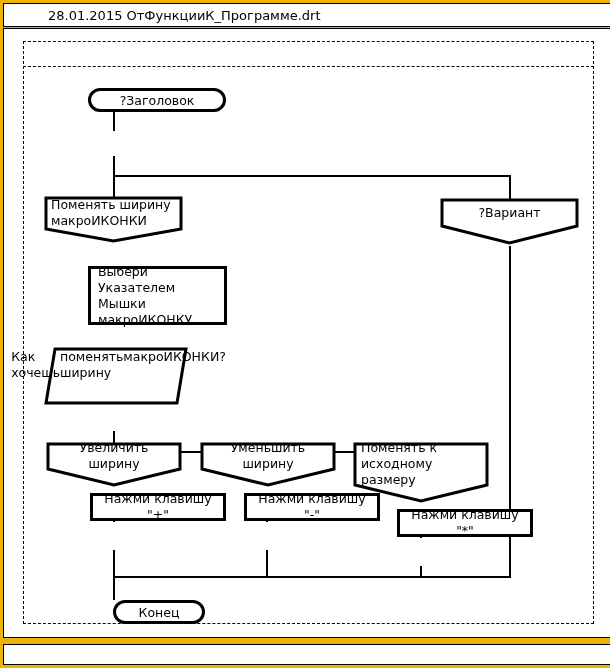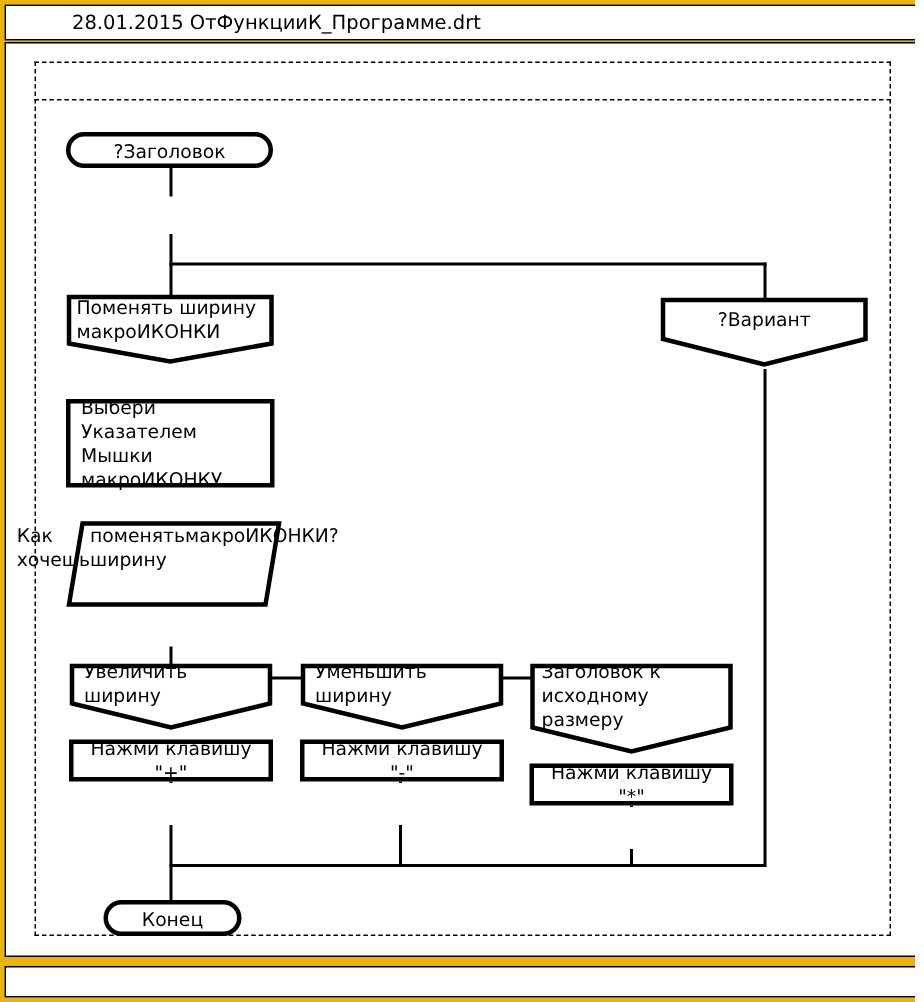--- a/index.html
+++ b/index.html
@@ -44,21 +44,21 @@
   .statusbar{
     position:absolute;left:3px;top:644px;width:610px;height:21px;
     border:1px solid #000;background:#fff;box-sizing:border-box;
   }
 
   
   .vline{position:absolute;width:0;border-left:2px solid #000;}
   .hline{position:absolute;height:0;border-top:2px solid #000;}
 
   
-  .node{position:absolute;box-sizing:border-box;}
+  .node{position:absolute;box-sizing:border-box;margin-left:44px;}
 
   .terminator{
     border:3px solid #000;border-radius:13px;background:#fff;
     display:flex;align-items:center;justify-content:center;
     font-size:12.5px;line-height:15px;text-align:center;
   }
 
   .action{
     border:3px solid #000;background:#fff;
     display:flex;align-items:center;
@@ -80,21 +80,21 @@
 
   
   .vbox{position:absolute;}
   .vbox svg{position:absolute;left:0;top:0;}
   .vbox .vtxt{
     position:absolute;left:0;top:0;width:100%;
     display:flex;align-items:center;
     font-size:12.5px;line-height:16px;
     box-sizing:border-box;padding:2px 7px;
   }
-  .vbox .vtxt.center{justify-content:center;text-align:left;padding:2px 10px;}
+  .vbox .vtxt.center{justify-content:center;text-align:center;padding:2px 10px;}
 </style>
 </head>
 <body>
 
 <div class="app">
 
   <div class="titlebar">
     <div class="doc">28.01.2015  ОтФункцииК_Программе.drt</div>
   </div>
 
@@ -189,21 +189,21 @@
       <div class="vtxt center" style="height:28px;">
         <span>Уменьшить ширину</span>
       </div>
     </div>
 
     <div class="vbox" style="left:349px;top:413px;width:136px;height:42px;">
       <svg width="136" height="62" viewBox="0 0 136 62">
         <path d="M2,2 L134,2 L134,43 L68,59 L2,43 Z" fill="#fff" stroke="#000" stroke-width="3"></path>
       </svg>
       <div class="vtxt" style="height:44px;flex-direction:column;align-items:flex-start;justify-content:center;padding-left:8px;">
-        <span>Заголовок к</span>
+        <span>Поменять к</span>
         <span>исходному размеру</span>
       </div>
     </div>
 
     <div class="node action center" style="left:42px;top:464px;width:136px;height:28px;">
       <span>Нажми клавишу "+"</span>
     </div>
 
     <div class="node action center" style="left:196px;top:464px;width:136px;height:28px;">
       <span>Нажми клавишу "-"</span>

